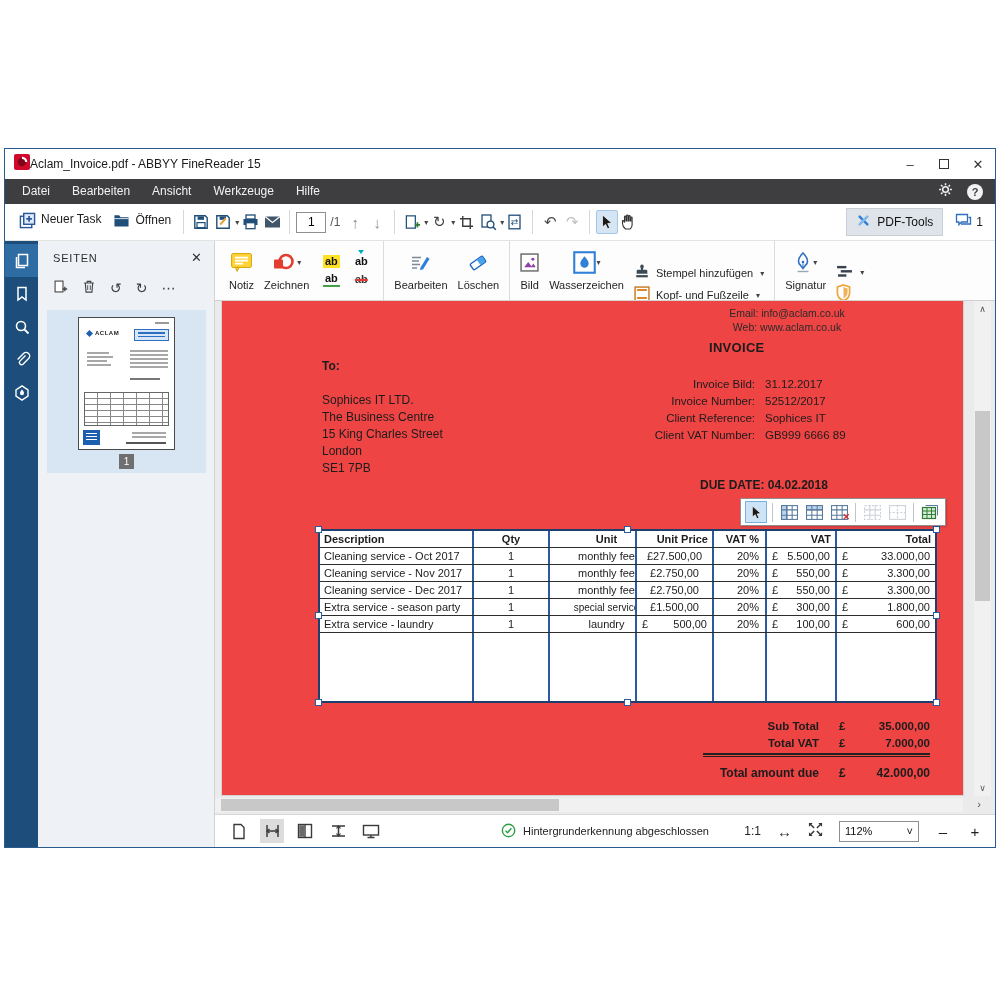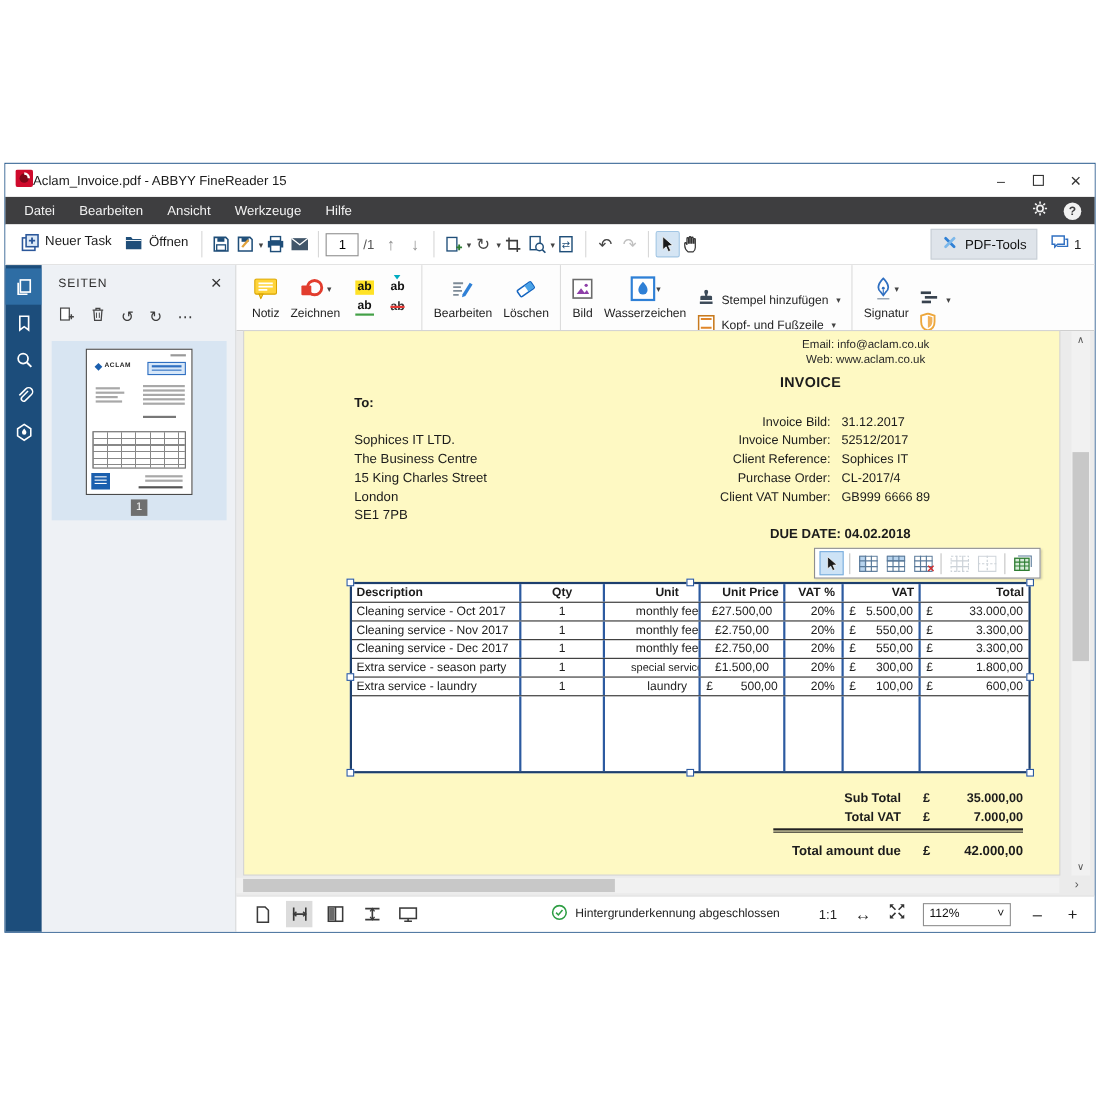--- a/index.html
+++ b/index.html
@@ -74,21 +74,21 @@
   .ab { font-size:11px; font-weight:bold; color:#111; line-height:13px; padding:0 2px; position:relative; }
   .ab.hl { background:#ffe226; }
   .ab.ul { border-bottom:2px solid #43a047; }
   .ab.st { text-decoration:line-through; text-decoration-color:#e53935; text-decoration-thickness:2px; color:#333; }
   .ab.ins::before { content:""; position:absolute; top:-5px; left:50%; margin-left:-3px; border-left:3px solid transparent; border-right:3px solid transparent; border-top:4px solid #00acc1; }
   .astack { display:flex; flex-direction:column; justify-content:center; gap:4px;margin-top:27px; }
   .arow { display:flex; align-items:center; gap:6px; font-size:11px; color:#1f1f1f; }
 
   
   .viewport { flex:1; position:relative; background:#ebebeb; min-height:0; }
-  .page { position:absolute; left:7px; top:0; width:741px; height:494px; background:#fef9c3; box-shadow:0 0 0 1px #d4d4d4; font-family:"Liberation Sans",sans-serif; color:#1c1c1c; }
+  .page { position:absolute; left:7px; top:0; width:741px; height:494px; background:#ef4444; box-shadow:0 0 0 1px #d4d4d4; font-family:"Liberation Sans",sans-serif; color:#1c1c1c; }
 
   .emailblock { position:absolute; left:455px; top:5px; width:220px; text-align:center; font-size:10.5px; color:#2a2a2a; line-height:14px; }
   .invtitle { position:absolute; left:487px; top:39px; font-size:13px; font-weight:bold; letter-spacing:.3px; }
   .tolabel { position:absolute; left:100px; top:58px; font-size:12px; font-weight:bold; }
   .address { position:absolute; left:100px; top:91px; font-size:12px; line-height:17px; }
   .metablock { position:absolute; left:310px; top:74px; width:330px; font-size:11.5px; }
   .metarow { display:flex; height:17px; align-items:center; }
   .metarow .mlab { flex:0 0 223px; text-align:right; }
   .metarow .mval { padding-left:10px; }
   .duedate { position:absolute; left:478px; top:177px; font-size:12px; font-weight:bold; }
@@ -540,24 +540,20 @@
                 <span class="mlab">Invoice Bild:</span>
                 <span class="mval">31.12.2017</span>
               </div>
             <div class="metarow">
                 <span class="mlab">Invoice Number:</span>
                 <span class="mval">52512/2017</span>
               </div>
             <div class="metarow">
                 <span class="mlab">Client Reference:</span>
                 <span class="mval">Sophices IT</span>
-              </div>
-            <div class="metarow">
-                <span class="mlab">Purchase Order:</span>
-                <span class="mval">CL-2017/4</span>
               </div>
             <div class="metarow">
                 <span class="mlab">Client VAT Number:</span>
                 <span class="mval">GB999 6666 89</span>
               </div>
           </div>
           <div class="duedate">DUE DATE: 04.02.2018</div>
 
           <div class="ttools">
             <span class="ttool active">

